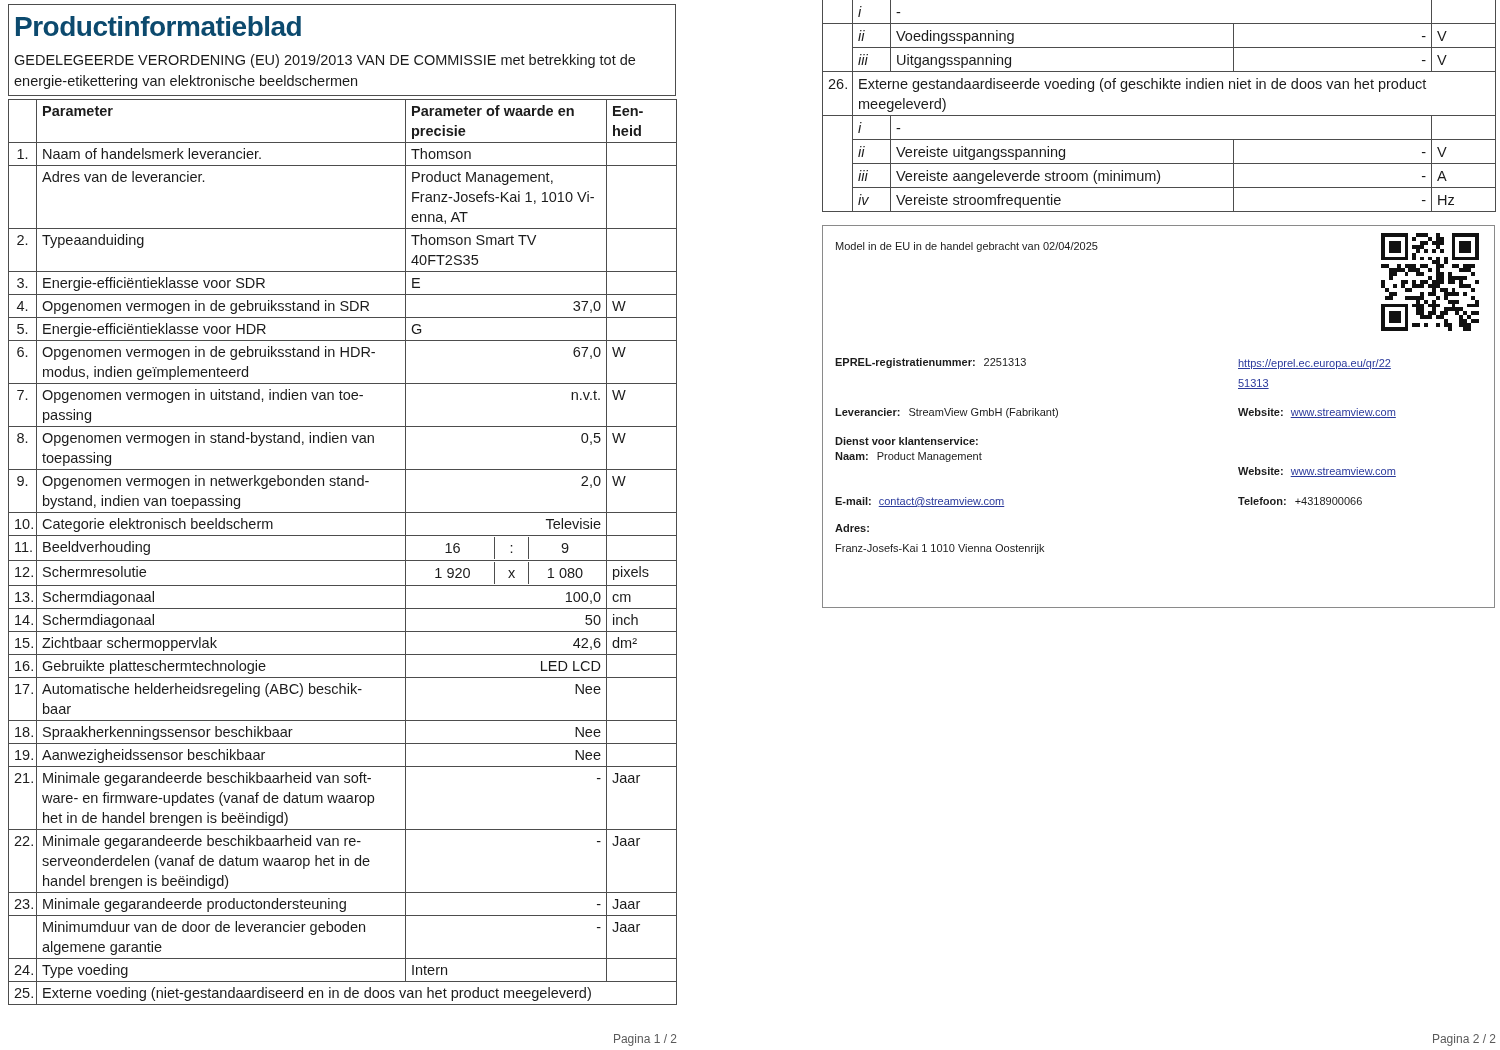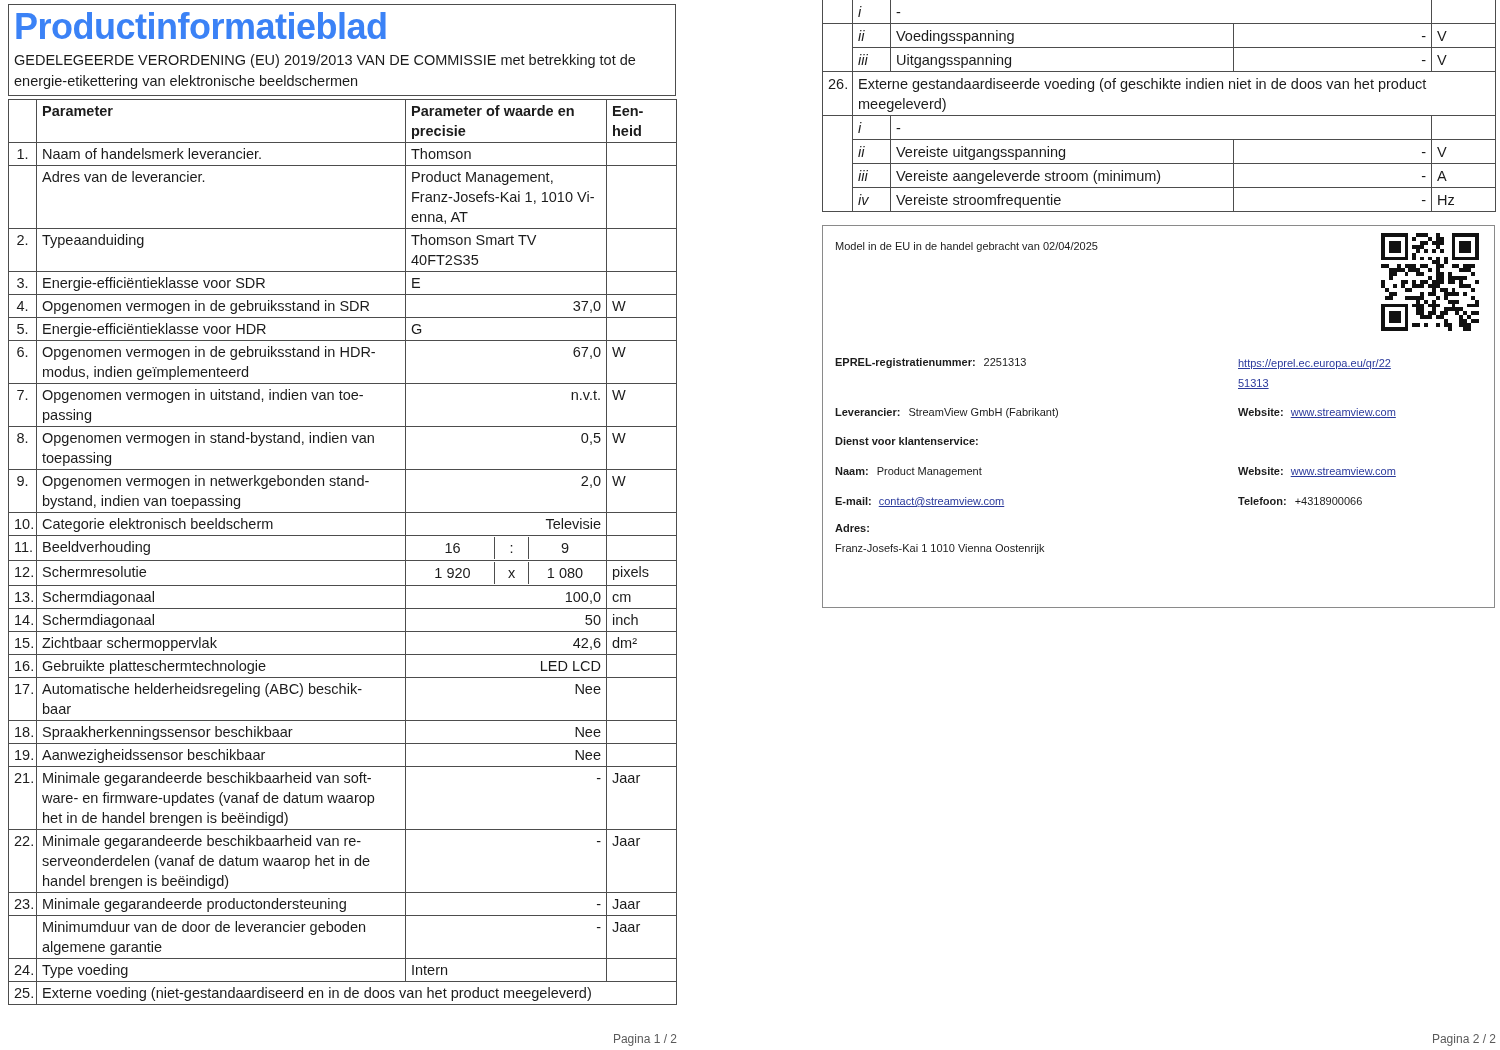--- a/index.html
+++ b/index.html
@@ -1,21 +1,21 @@
 <!DOCTYPE html>
 <html lang="nl"><head>
 <meta charset="utf-8">
 <style>
   html,body{margin:0;padding:0;width:1500px;height:1050px;background:#ffffff;overflow:hidden;
             font-family:"Liberation Sans",sans-serif;color:#1c1c1c;}
   .abs{position:absolute;}
 
   
   #title-box{left:8px;top:4px;width:668px;height:92px;border:1px solid #4d4d4d;box-sizing:border-box;}
-  #doc-title{margin:2px 0 0 5px;font-size:36px;font-weight:bold;color:#3b82f6;letter-spacing:-0.5px;line-height:40px;}
+  #doc-title{margin:2px 0 0 5px;font-size:28px;font-weight:bold;color:#0c4a6e;letter-spacing:-0.5px;line-height:40px;}
   #doc-subtitle{margin:3px 0 0 5px;font-size:14.5px;line-height:21px;white-space:pre-line;color:#1c1c1c;}
 
   table.sheet{border-collapse:collapse;table-layout:fixed;font-size:14.5px;}
   table.sheet td{border:1px solid #4d4d4d;padding:1px 5px;vertical-align:top;
                  line-height:20px;white-space:pre-line;overflow:hidden;}
   #left-table{left:8px;top:99px;width:668px;padding-left:48px;}
   #left-table td.hdr{font-weight:bold;}
   td.num{text-align:center;padding-right:6px;}
   td.ar{text-align:right;}
   td.al{text-align:left;}
@@ -608,21 +608,21 @@
     <b>Leverancier:</b><span class="sp">StreamView GmbH (Fabrikant)</span>
   </div>
   <div class="rcol" style="top:177px">
     <b>Website:</b> <a class="link sp" style="margin-left:4px">www.streamview.com</a>
   </div>
 
   <div class="row" style="top:206px">
     <b>Dienst voor klantenservice:</b>
   </div>
 
-  <div class="row" style="top:236px">
+  <div class="row" style="top:221px">
     <b>Naam:</b><span class="sp">Product Management</span>
   </div>
   <div class="rcol" style="top:236px">
     <b>Website:</b> <a class="link" style="margin-left:4px">www.streamview.com</a>
   </div>
 
   <div class="row" style="top:266px">
     <b>E-mail:</b> <a class="link" style="margin-left:4px">contact@streamview.com</a>
   </div>
   <div class="rcol" style="top:266px">

